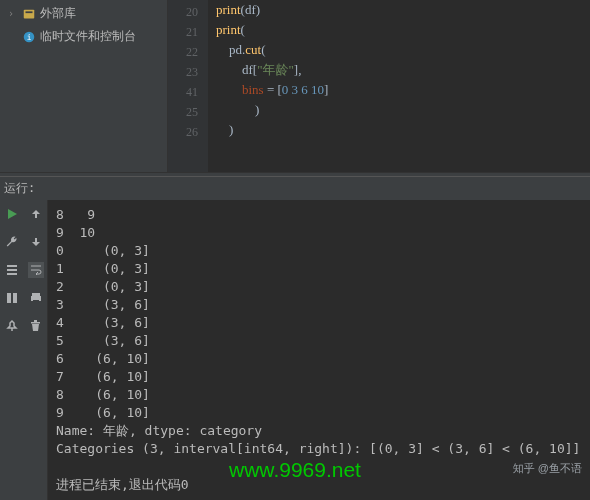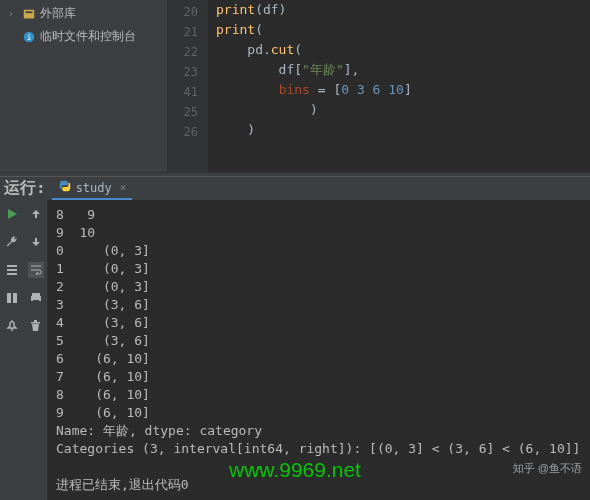--- a/index.html
+++ b/index.html
@@ -34,20 +34,21 @@
   width: 10px;
   color: #808080;
   font-size: 10px;
 }
 .tree-item .icon { width: 14px; display: inline-flex; }
 .tree-item .label { color: #bbbbbb; text-align: center; }
 .editor {
   flex: 1;
   background: #2b2b2b;
   display: flex;
+  font-family: Liberation Serif, serif;
 }
 .gutter {
   width: 40px;
   background: #313335;
   text-align: right;
   padding-right: 10px;
   padding-top: 2px;
   color: #606366;
   line-height: 20px;
   font-size: 12px;
@@ -72,21 +73,21 @@
 }
 .run-header {
   height: 24px;
   background: #3c3f41;
   display: flex;
   align-items: center;
   padding-left: 4px;
   gap: 6px;
   border-top: 1px solid #555;
 }
-.run-label { color: #bbbbbb; font-size: 16px; font-weight: bold; }
+.run-label { color: #bbbbbb; font-size: 12px; }
 .tab {
   display: flex;
   align-items: center;
   gap: 4px;
   padding: 2px 6px;
   border-bottom: 2px solid #4a88c7;
 }
 .tab .close { color: #808080; margin-left: 4px; font-size: 11px; }
 .console-area {
   display: flex;
@@ -181,30 +182,20 @@
         <div>26</div>
       </div>
     <div class="code" id="code"><div><span class="fn">print</span><span class="op">(df)</span></div><div><span class="fn">print</span><span class="op">(</span></div><div><span class="op">    pd.</span><span class="fn">cut</span><span class="op">(</span></div><div><span class="op">        df[</span><span class="str">"年龄"</span><span class="op">],</span></div><div><span class="op">        </span><span class="param">bins</span><span class="op"><span class="op"> </span>=<span class="op"> </span>[</span><span class="num">0</span><span class="op"><span class="op"> </span></span><span class="num">3</span><span class="op"><span class="op"> </span></span><span class="num">6</span><span class="op"><span class="op"> </span></span><span class="num">10</span><span class="op">]</span></div><div><span class="op">            )</span></div><div><span class="op">    )</span></div></div>
   </div>
 </div>
 
 <div class="divider"></div>
 
 <div class="run-header">
   <span class="run-label">运行:</span>
-  <div class="tab">
-    <span>
-      <svg width="14" height="14" viewBox="0 0 16 16">
-          <path d="M5 2h4c1 0 2 1 2 2v3H6c-1 0-2 1-2 2v3c-1 0-2-1-2-2V6c0-2 1-4 3-4z" fill="#4b8bbe"></path>
-          <path d="M11 14H7c-1 0-2-1-2-2V9h5c1 0 2-1 2-2V4c1 0 2 1 2 2v4c0 2-1 4-3 4z" fill="#ffd43b"></path>
-        </svg>
-    </span>
-    <span>study</span>
-    <span class="close">×</span>
-  </div>
 </div>
 
 <div class="console-area">
   <div class="tool-col">
     <div class="tool-btn" style="color:#499c54">
       <svg width="12" height="12" viewBox="0 0 12 12">
           <path d="M2 1l9 5-9 5z" fill="currentColor"></path>
         </svg>
     </div>
     <div class="tool-btn">

